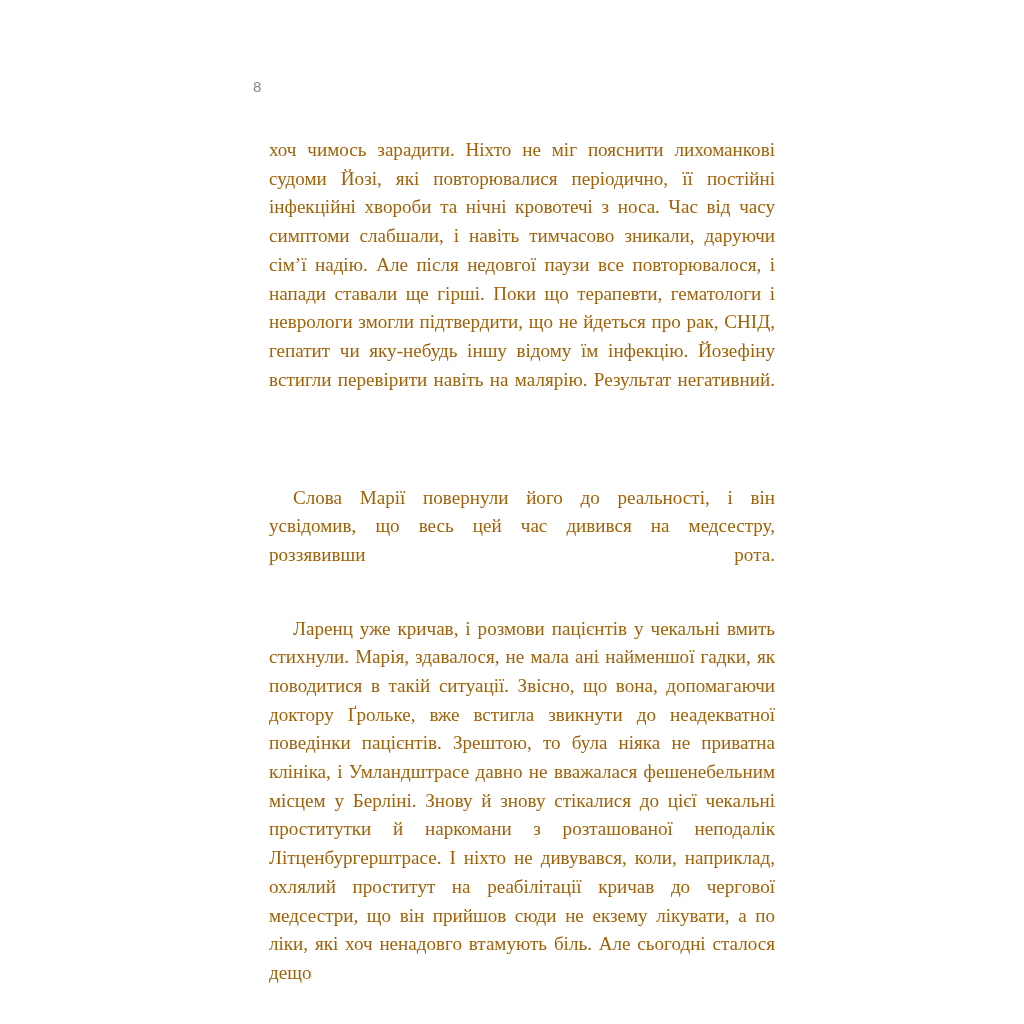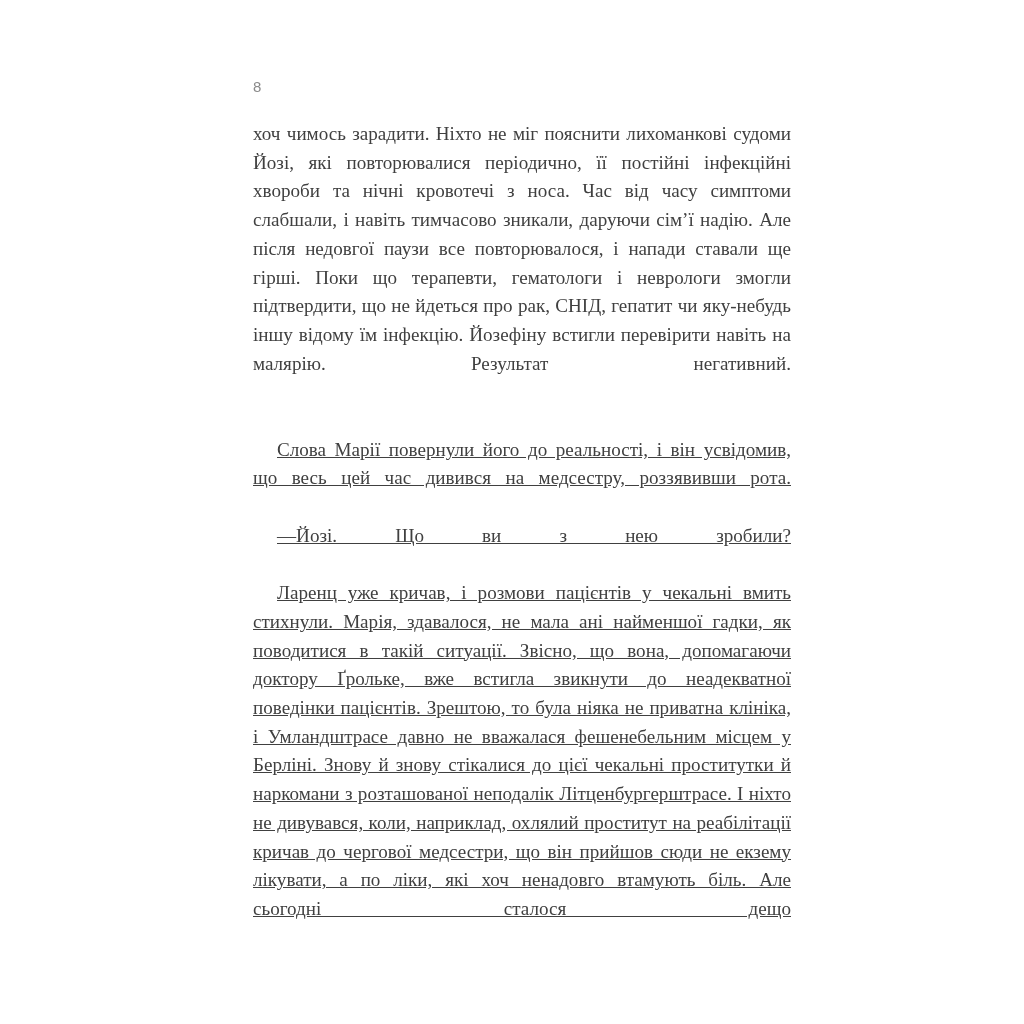--- a/index.html
+++ b/index.html
@@ -30,32 +30,31 @@
     color: #8a8a8a;
     letter-spacing: 0.3px;
   }
   .textblock {
     position: absolute;
     left: 253px;
     top: 120px;
     width: 538px;
   }
   .para {
-    margin: 0;
+    margin: 16px;
     font-size: 19.1px;
     line-height: 28.7px;
-    color: #404040;
+    color: #a16207;
     text-align: justify;
     text-justify: inter-word;
     hyphens: none;
     word-spacing: 0.2px;
   }
   .para.indent {
     text-indent: 24px;
-    text-decoration: underline;
   }
   .para.noindent {
     text-indent: 0;
   }
   
   .block-gap {
     height: 28.7px;
   }
   
   .para:after {
@@ -75,19 +74,18 @@
 
     <p class="para noindent">хоч чимось зарадити. Ніхто не міг пояснити лихоманкові судоми Йозі, які повторювалися періодично, її постійні інфекційні хвороби та нічні кровотечі з носа. Час від часу симптоми слабшали, і навіть тимчасово зникали, даруючи сім’ї надію. Але після недовгої паузи все повторювалося, і напади ставали ще гірші. Поки що терапевти, гематологи і неврологи змогли підтвердити, що не йдеться про рак, СНІД, гепатит чи яку-небудь іншу відому їм інфекцію. Йозефіну встигли перевірити навіть на малярію. Результат негативний.</p>
 
     <div class="block-gap"></div>
 
 
     <p class="para indent">Слова Марії повернули його до реальності, і він усвідомив, що весь цей час дивився на медсестру, роззявивши рота.</p>
 
 
 
-    <p class="para indent">—Йозі. Що ви з нею зробили?</p>
 
     <p class="para indent">Ларенц уже кричав, і розмови пацієнтів у чекальні вмить стихнули. Марія, здавалося, не мала ані найменшої гадки, як поводитися в такій ситуації. Звісно, що вона, допомагаючи доктору Ґрольке, вже встигла звикнути до неадекватної поведінки пацієнтів. Зрештою, то була ніяка не приватна клініка, і Умландштрасе давно не вважалася фешенебельним місцем у Берліні. Знову й знову стікалися до цієї чекальні проститутки й наркомани з розташованої неподалік Літценбургерштрасе. І ніхто не дивувався, коли, наприклад, охлялий проститут на реабілітації кричав до чергової медсестри, що він прийшов сюди не екзему лікувати, а по ліки, які хоч ненадовго втамують біль. Але сьогодні сталося дещо</p>
 
   </div>
 
 </div>
 
 </body></html>

